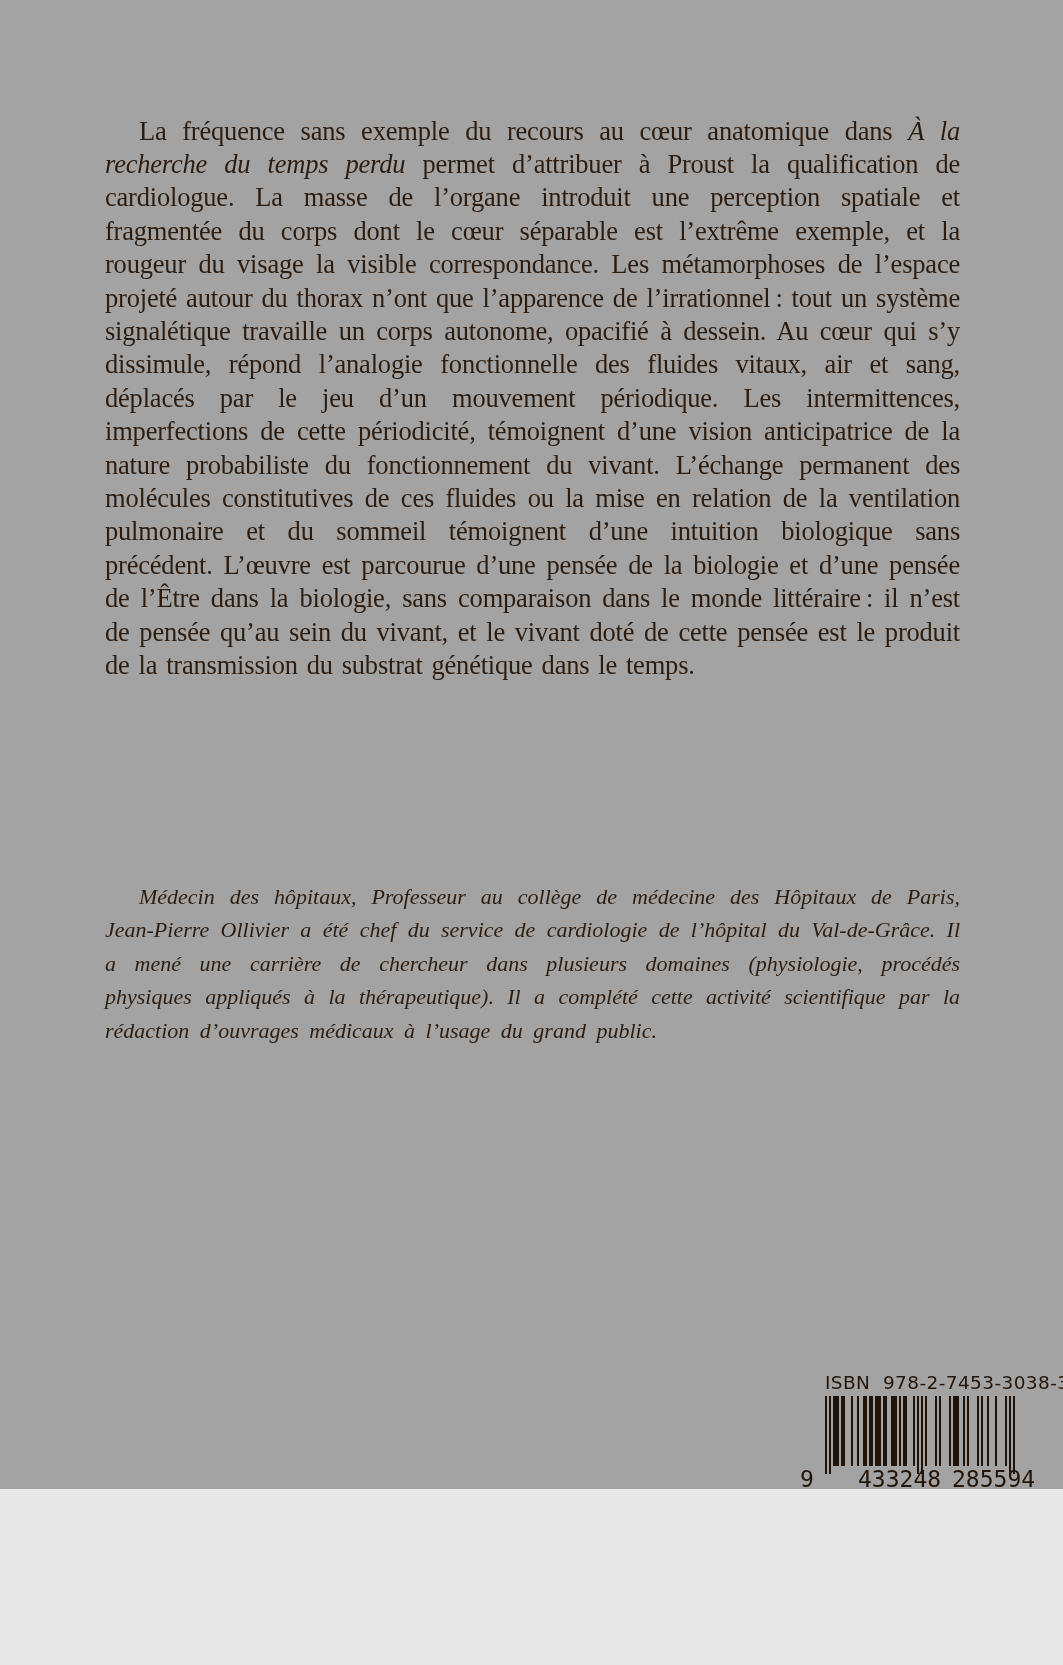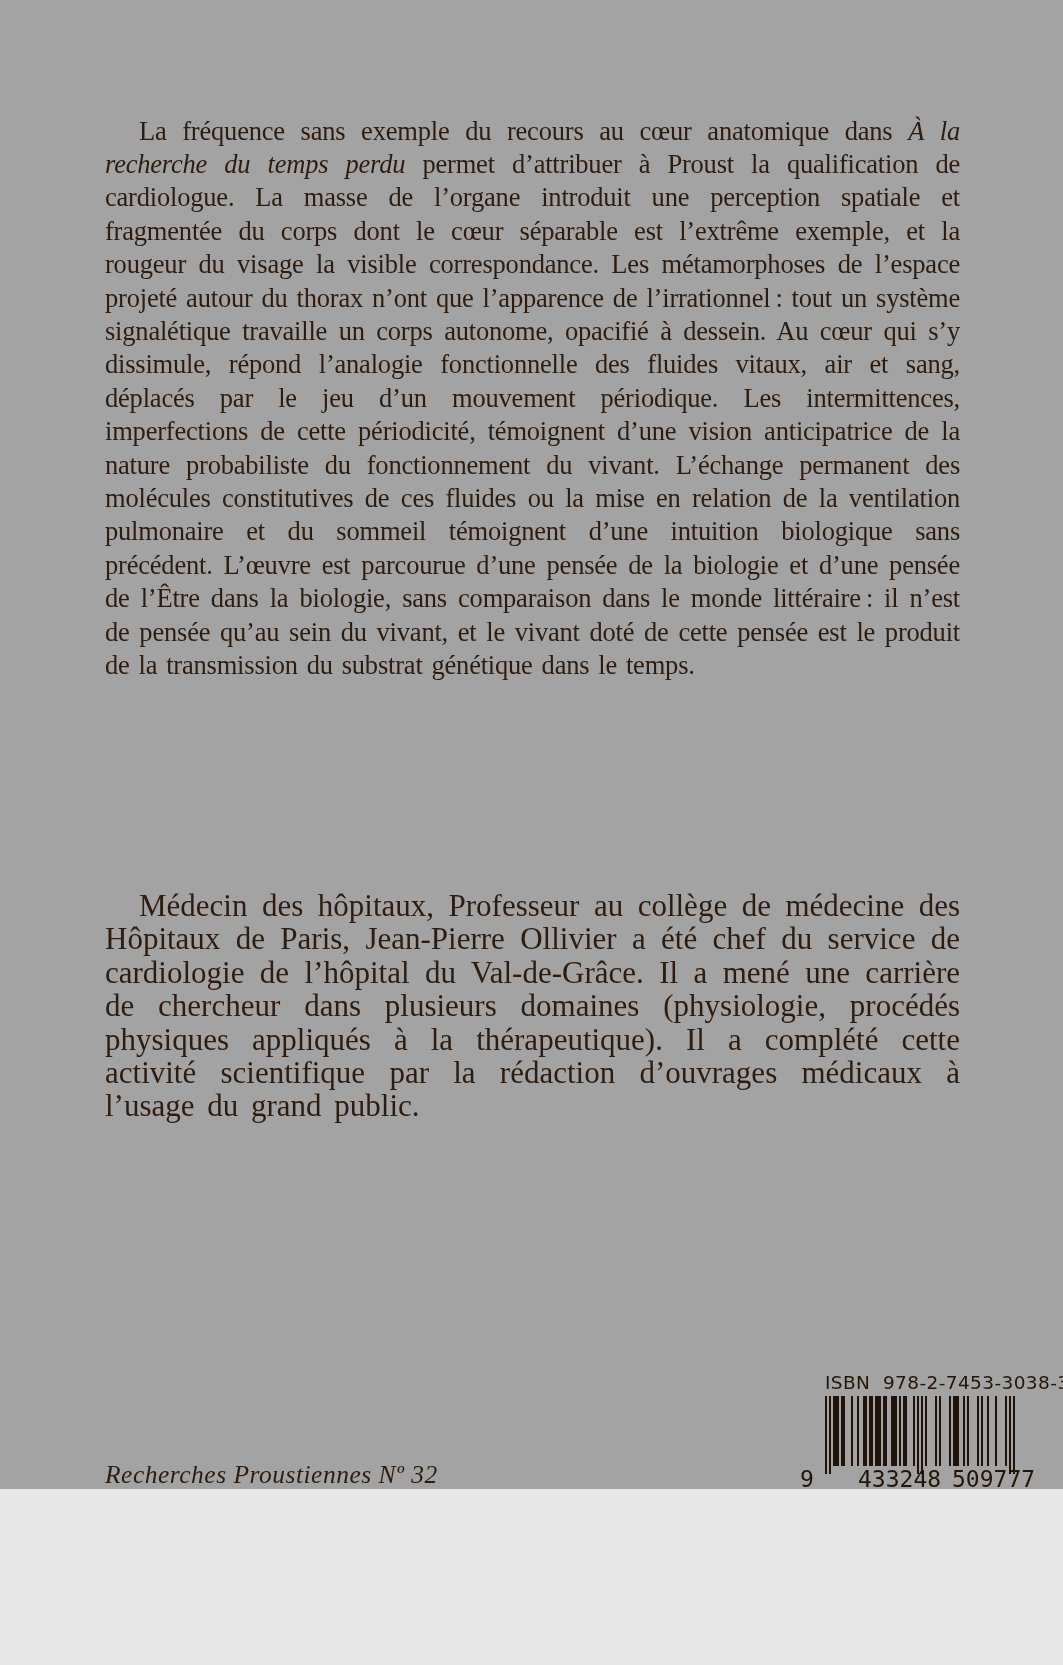--- a/index.html
+++ b/index.html
@@ -27,22 +27,23 @@
     word-spacing: 2.5px;
     letter-spacing: -0.2px;
     hyphens: auto;
   }
   .synopsis .book-title { font-style: italic; }
   .author-note {
     position: absolute;
     left: 105px;
     top: 858px;
     width: 855px;
-    font-size: 31px;
+    font-size: 22px;
     line-height: 33.4px;
+    font-style: italic;
     text-align: justify;
     text-indent: 34px;
     word-spacing: 5px;
   }
   .series {
     position: absolute;
     left: 105px;
     top: 1460px;
     font-size: 25.5px;
     font-style: italic;
@@ -94,21 +95,20 @@
 </style>
 </head>
 <body>
 
 <div class="cover">
 
   <p class="synopsis"><span>La fréquence sans exemple du recours au cœur anatomique dans </span><span class="book-title">À la recherche du temps perdu</span><span> permet d’attribuer à Proust la qualification de cardiologue. La masse de l’organe introduit une perception spatiale et fragmentée du corps dont le cœur séparable est l’extrême exemple, et la rougeur du visage la visible correspondance. Les métamorphoses de l’espace projeté autour du thorax n’ont que l’apparence de l’irrationnel : tout un système signalétique travaille un corps autonome, opacifié à dessein. Au cœur qui s’y dissimule, répond l’analogie fonctionnelle des fluides vitaux, air et sang, déplacés par le jeu d’un mouvement périodique. Les intermittences, imperfections de cette périodicité, témoignent d’une vision anticipatrice de la nature probabiliste du fonctionnement du vivant. L’échange permanent des molécules constitutives de ces fluides ou la mise en relation de la ventilation pulmonaire et du sommeil témoignent d’une intuition biologique sans précédent. L’œuvre est parcourue d’une pensée de la biologie et d’une pensée de l’Être dans la biologie, sans comparaison dans le monde littéraire : il n’est de pensée qu’au sein du vivant, et le vivant doté de cette pensée est le produit de la transmission du substrat génétique dans le temps.</span></p>
 
   <p class="author-note">Médecin des hôpitaux, Professeur au collège de médecine des Hôpitaux de Paris, Jean-Pierre Ollivier a été chef du service de cardiologie de l’hôpital du Val-de-Grâce. Il a mené une carrière de chercheur dans plusieurs domaines (physiologie, procédés physiques appliqués à la thérapeutique). Il a complété cette activité scientifique par la rédaction d’ouvrages médicaux à l’usage du grand public.</p>
 
-  <div class="series">Recherches Proustiennes Nº 32</div>
 
   <div class="barcode-block">
     <span class="isbn-label">ISBN  978-2-7453-3038-3</span>
     <div class="bars" id="ean-bars">
         <div class="bar" style="left: 0px; height: 78px; background: rgb(32, 19, 9);"></div>
         <div class="bar" style="left: 4px; height: 78px; background: rgb(32, 19, 9);"></div>
         <div class="bar" style="left: 8px; height: 70px; background: rgb(32, 19, 9);"></div>
         <div class="bar" style="left: 10px; height: 70px; background: rgb(32, 19, 9);"></div>
         <div class="bar" style="left: 12px; height: 70px; background: rgb(32, 19, 9);"></div>
         <div class="bar" style="left: 16px; height: 70px; background: rgb(32, 19, 9);"></div>
@@ -146,17 +146,17 @@
         <div class="bar" style="left: 156px; height: 70px; background: rgb(32, 19, 9);"></div>
         <div class="bar" style="left: 162px; height: 70px; background: rgb(32, 19, 9);"></div>
         <div class="bar" style="left: 170px; height: 70px; background: rgb(32, 19, 9);"></div>
         <div class="bar" style="left: 180px; height: 70px; background: rgb(32, 19, 9);"></div>
         <div class="bar" style="left: 184px; height: 78px; background: rgb(32, 19, 9);"></div>
         <div class="bar" style="left: 188px; height: 78px; background: rgb(32, 19, 9);"></div>
       </div>
     <div class="ean-digits">
       <span class="ean-first">9</span>
       <span class="ean-g1">433248</span>
-      <span class="ean-g2">509777</span>
+      <span class="ean-g2">285594</span>
     </div>
   </div>
 
 </div>
 
 </body></html>

